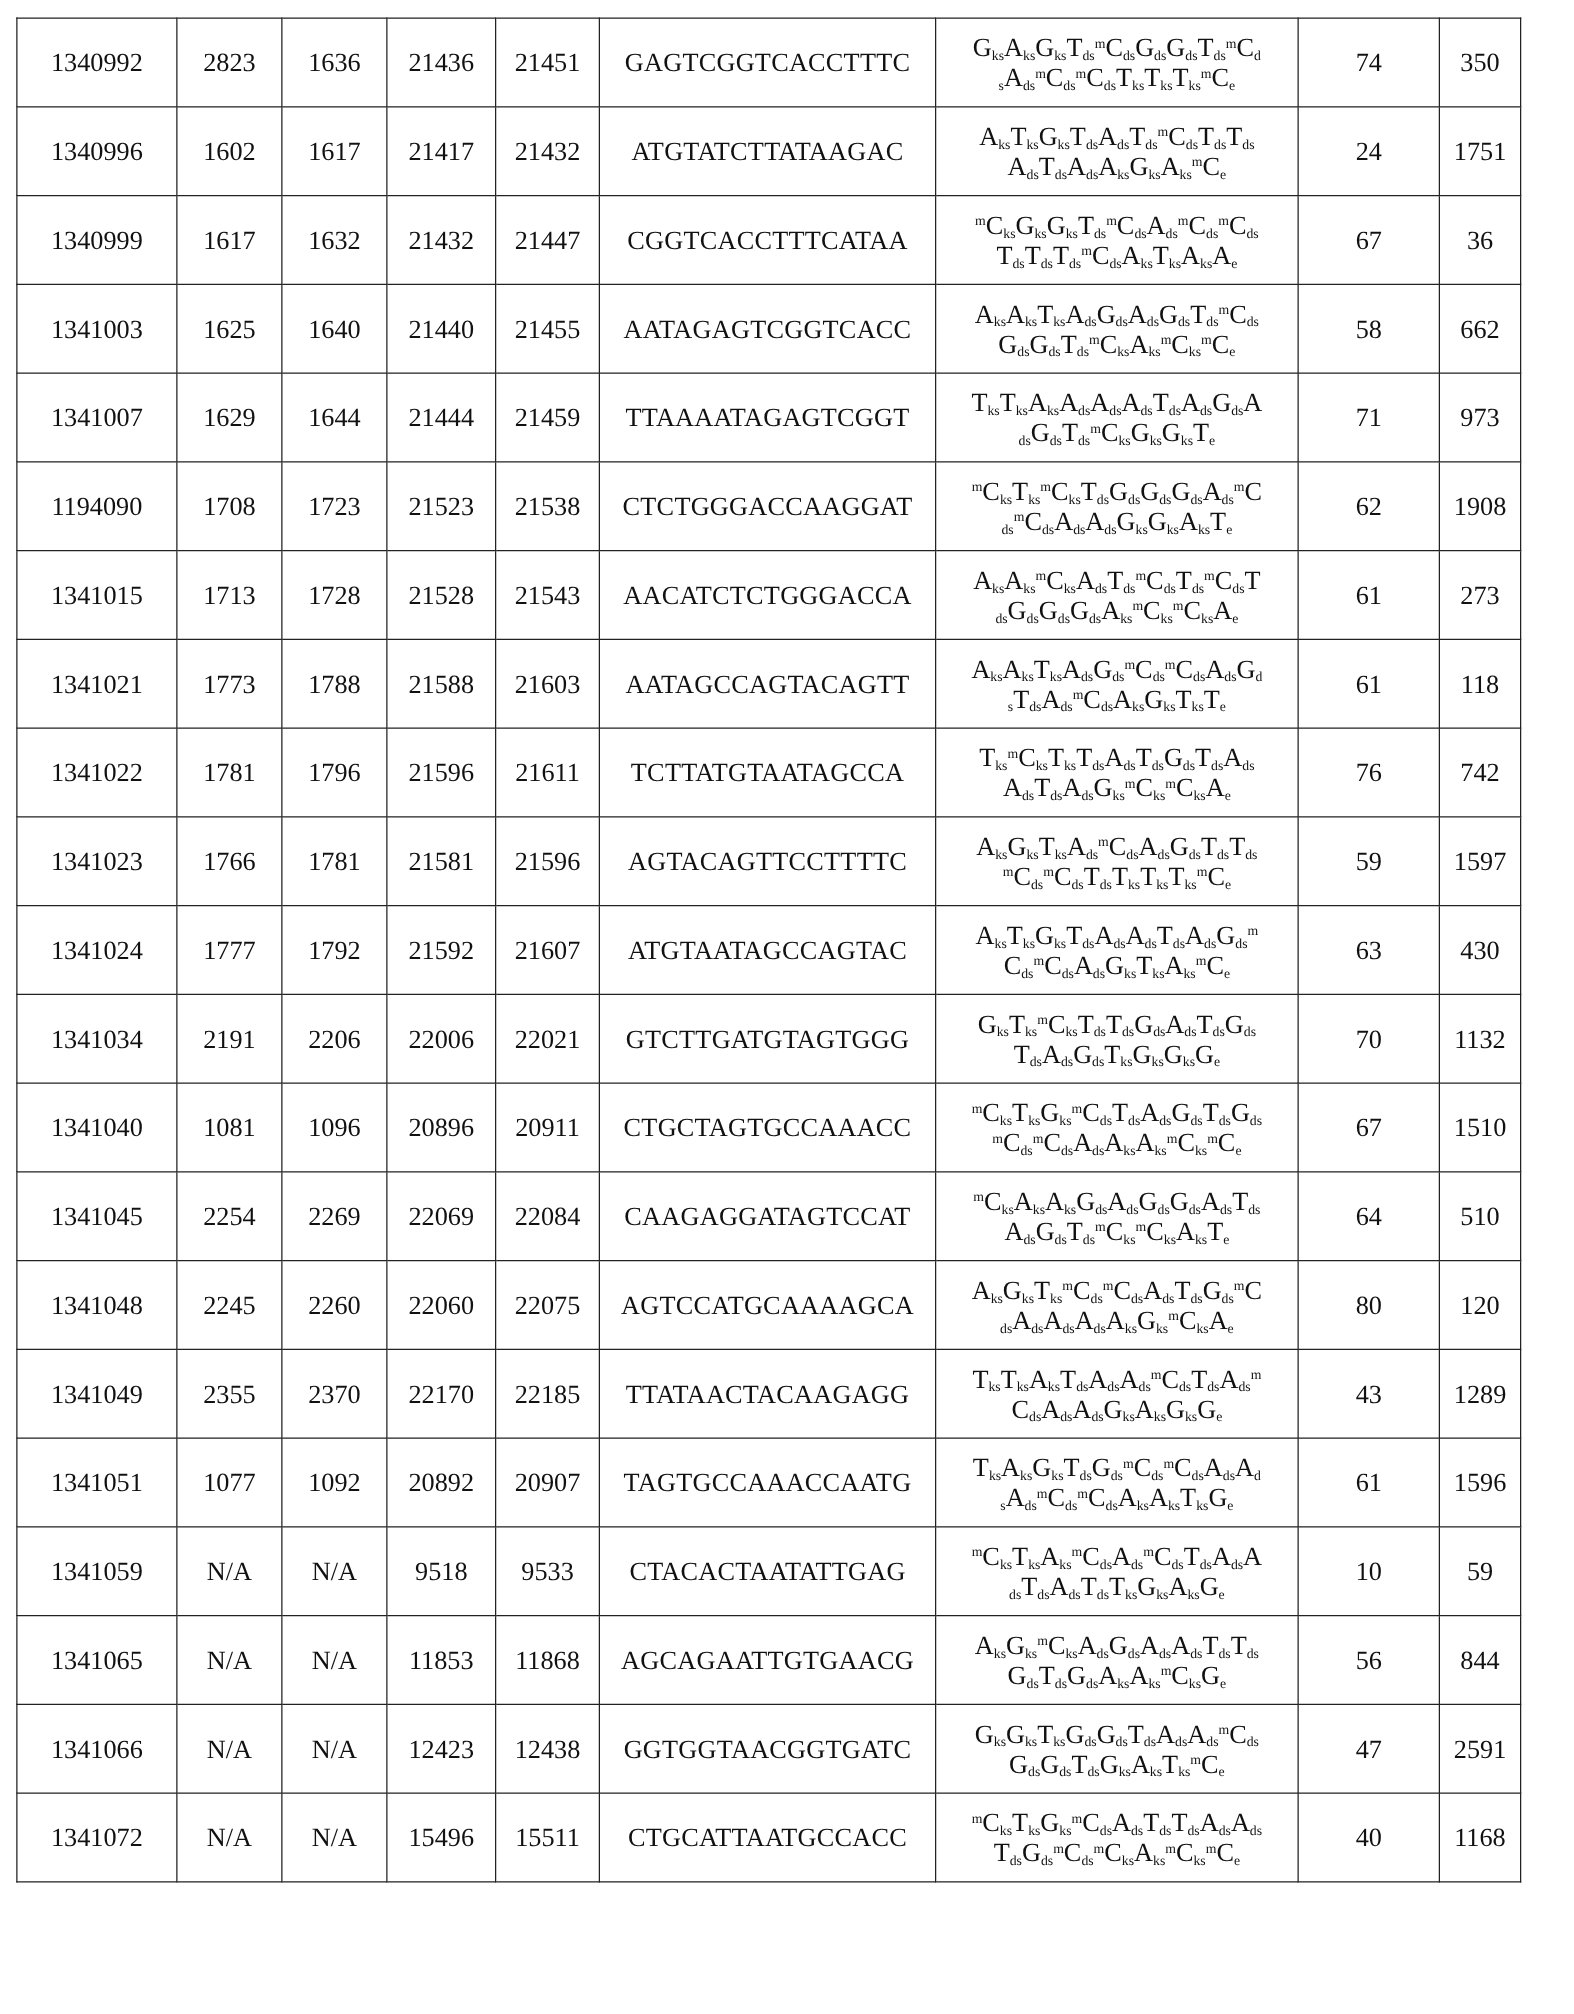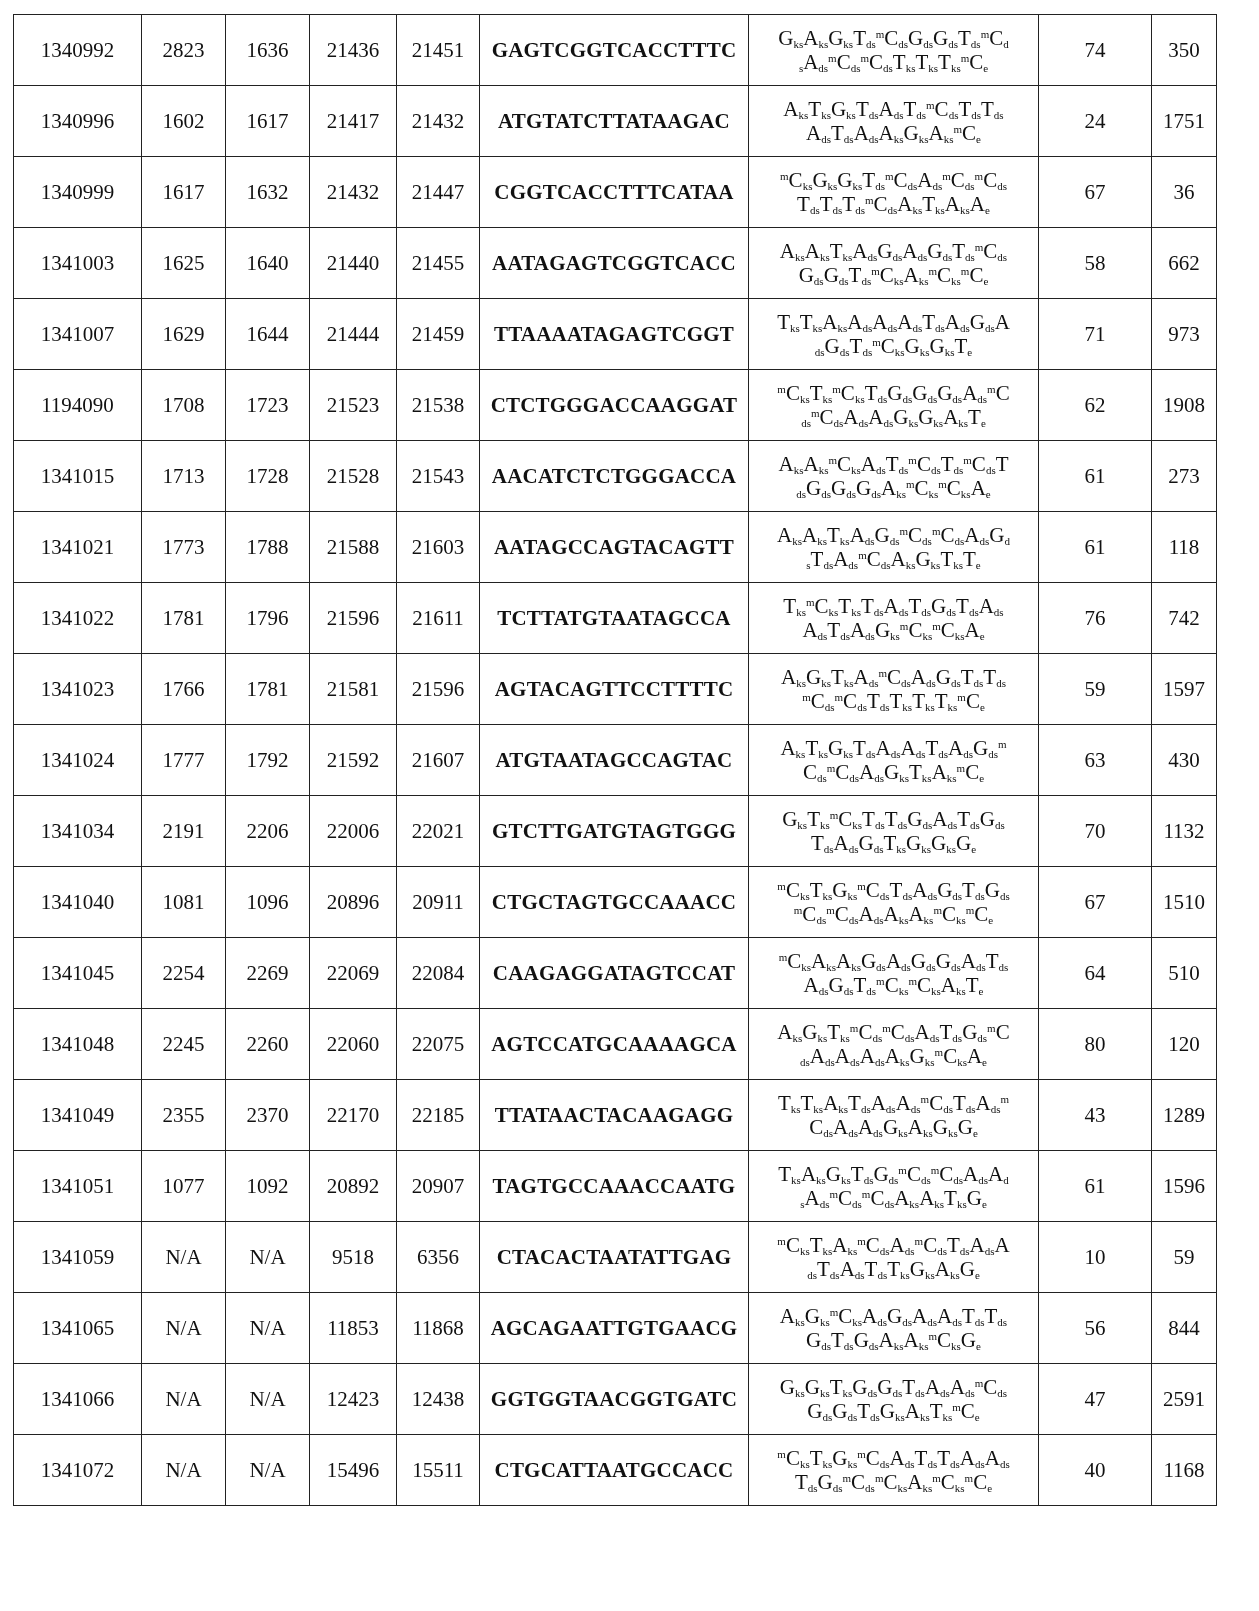--- a/index.html
+++ b/index.html
@@ -5,21 +5,21 @@
   html, body { margin: 0; padding: 0; background: #ffffff; }
   body { width: 1259px; height: 1611px; position: relative; overflow: hidden;
          font-family: "Liberation Serif", "DejaVu Serif", serif; color: #111; }
   table.data { position: absolute; left: 13px; top: 14px; border-collapse: collapse;
                table-layout: fixed; }
   table.data td { border: 1.5px solid #222; text-align: center; vertical-align: middle;
                   height: 70px; padding: 0; font-size: 21px; white-space: nowrap; }
   col.c0 { width: 128px; } col.c1 { width: 84px; } col.c2 { width: 84px; }
   col.c3 { width: 87px; } col.c4 { width: 83px; } col.c5 { width: 269px; }
   col.c6 { width: 290px; } col.c7 { width: 113px; } col.c8 { width: 65px; }
-  td.seq { font-size: 20px; letter-spacing: 0.2px; font-weight: bold; }
+  td.seq { font-size: 20px; letter-spacing: 0.2px; }
   td.chem { font-size: 19px; line-height: 24px; margin-left: 42px; }
   td.chem .line { display: block; }
   td.chem sub { font-size: 11px; vertical-align: -3px; line-height: 0; }
   td.chem sup { font-size: 11px; vertical-align: 7px; line-height: 0; }
 </style>
 </head>
 <body>
 
 <table class="data">
   <colgroup>
@@ -270,21 +270,21 @@
           <span class="line"><sub>s</sub>A<sub>ds</sub><sup>m</sup>C<sub>ds</sub><sup>m</sup>C<sub>ds</sub>A<sub>ks</sub>A<sub>ks</sub>T<sub>ks</sub>G<sub>e</sub></span>
         </td>
         <td>61</td>
         <td>1596</td>
       </tr>
       <tr>
         <td>1341059</td>
         <td>N/A</td>
         <td>N/A</td>
         <td>9518</td>
-        <td>6356</td>
+        <td>9533</td>
         <td class="seq">CTACACTAATATTGAG</td>
         <td class="chem">
           <span class="line"><sup>m</sup>C<sub>ks</sub>T<sub>ks</sub>A<sub>ks</sub><sup>m</sup>C<sub>ds</sub>A<sub>ds</sub><sup>m</sup>C<sub>ds</sub>T<sub>ds</sub>A<sub>ds</sub>A</span>
           <span class="line"><sub>ds</sub>T<sub>ds</sub>A<sub>ds</sub>T<sub>ds</sub>T<sub>ks</sub>G<sub>ks</sub>A<sub>ks</sub>G<sub>e</sub></span>
         </td>
         <td>10</td>
         <td>59</td>
       </tr>
       <tr>
         <td>1341065</td>

